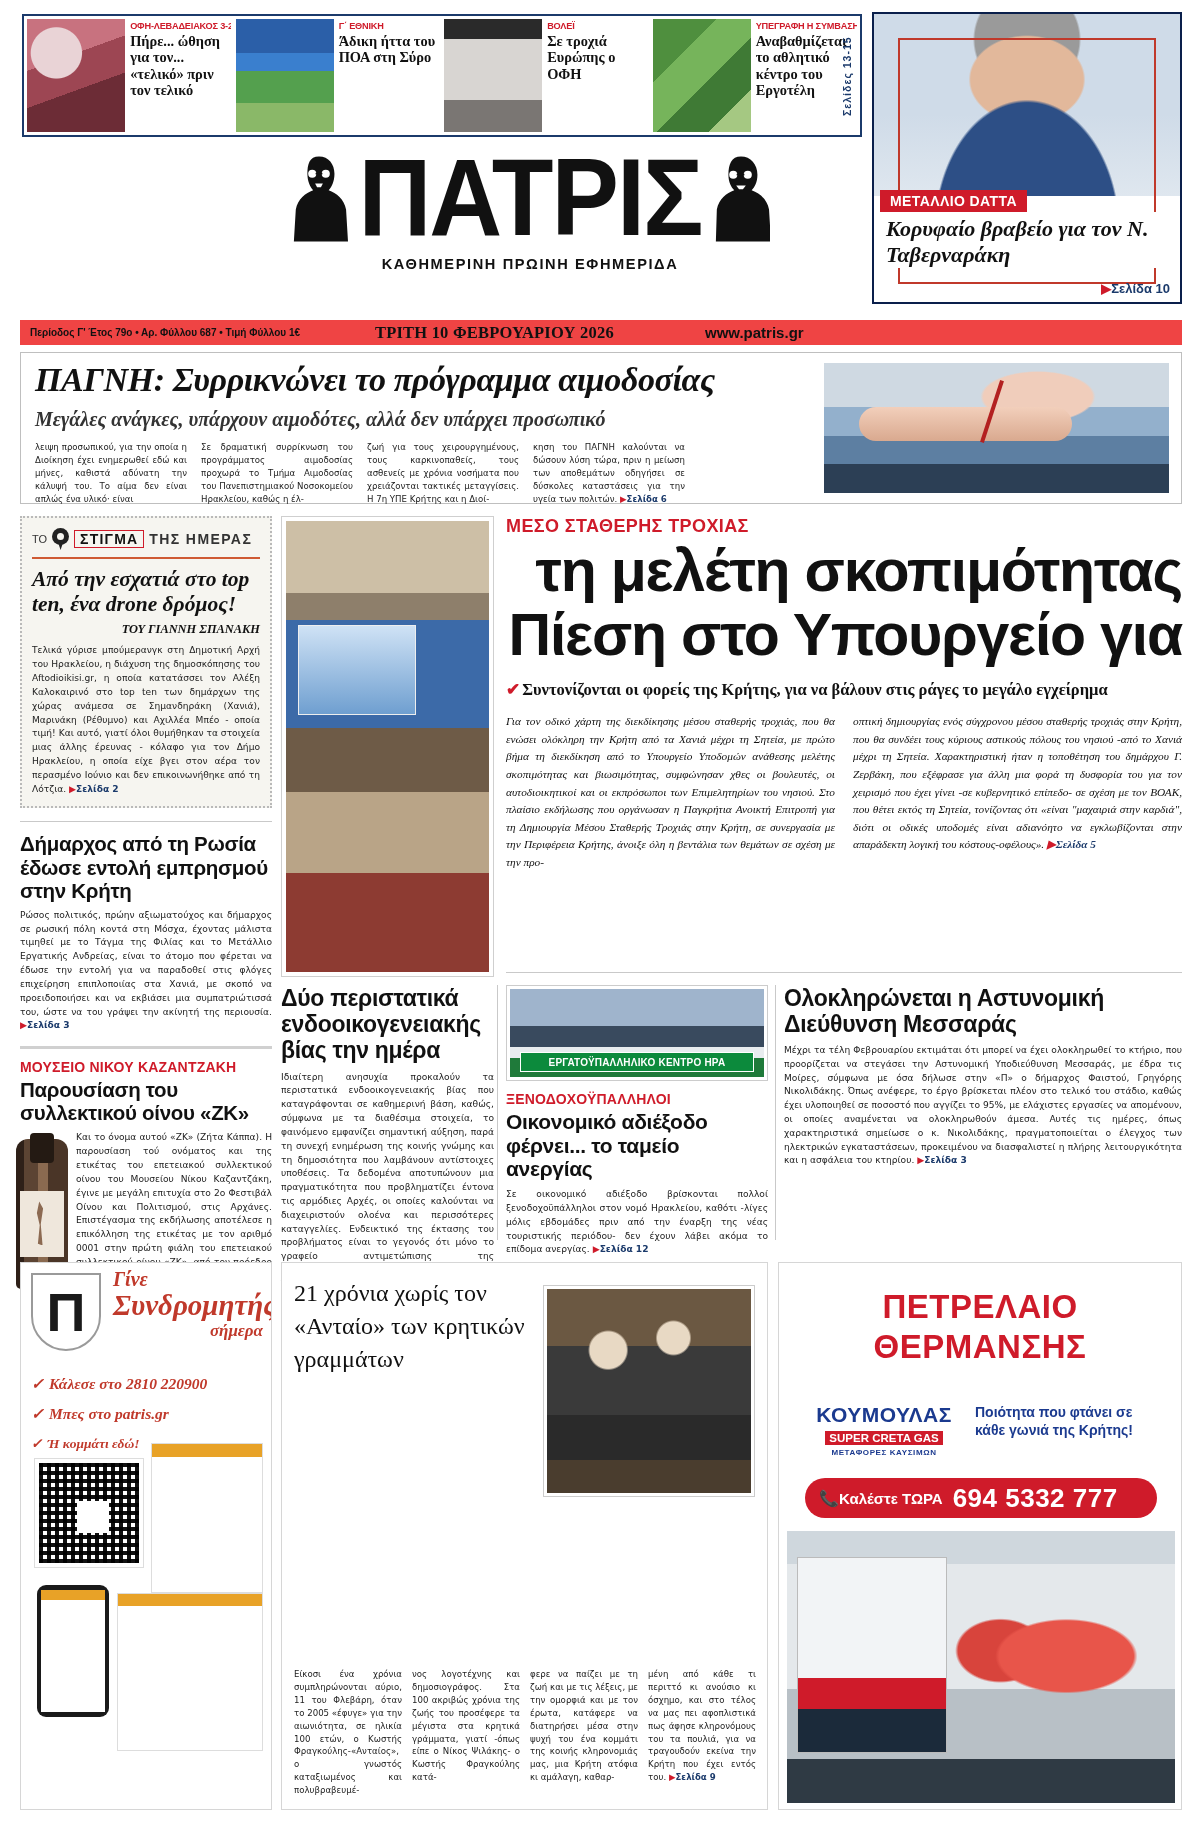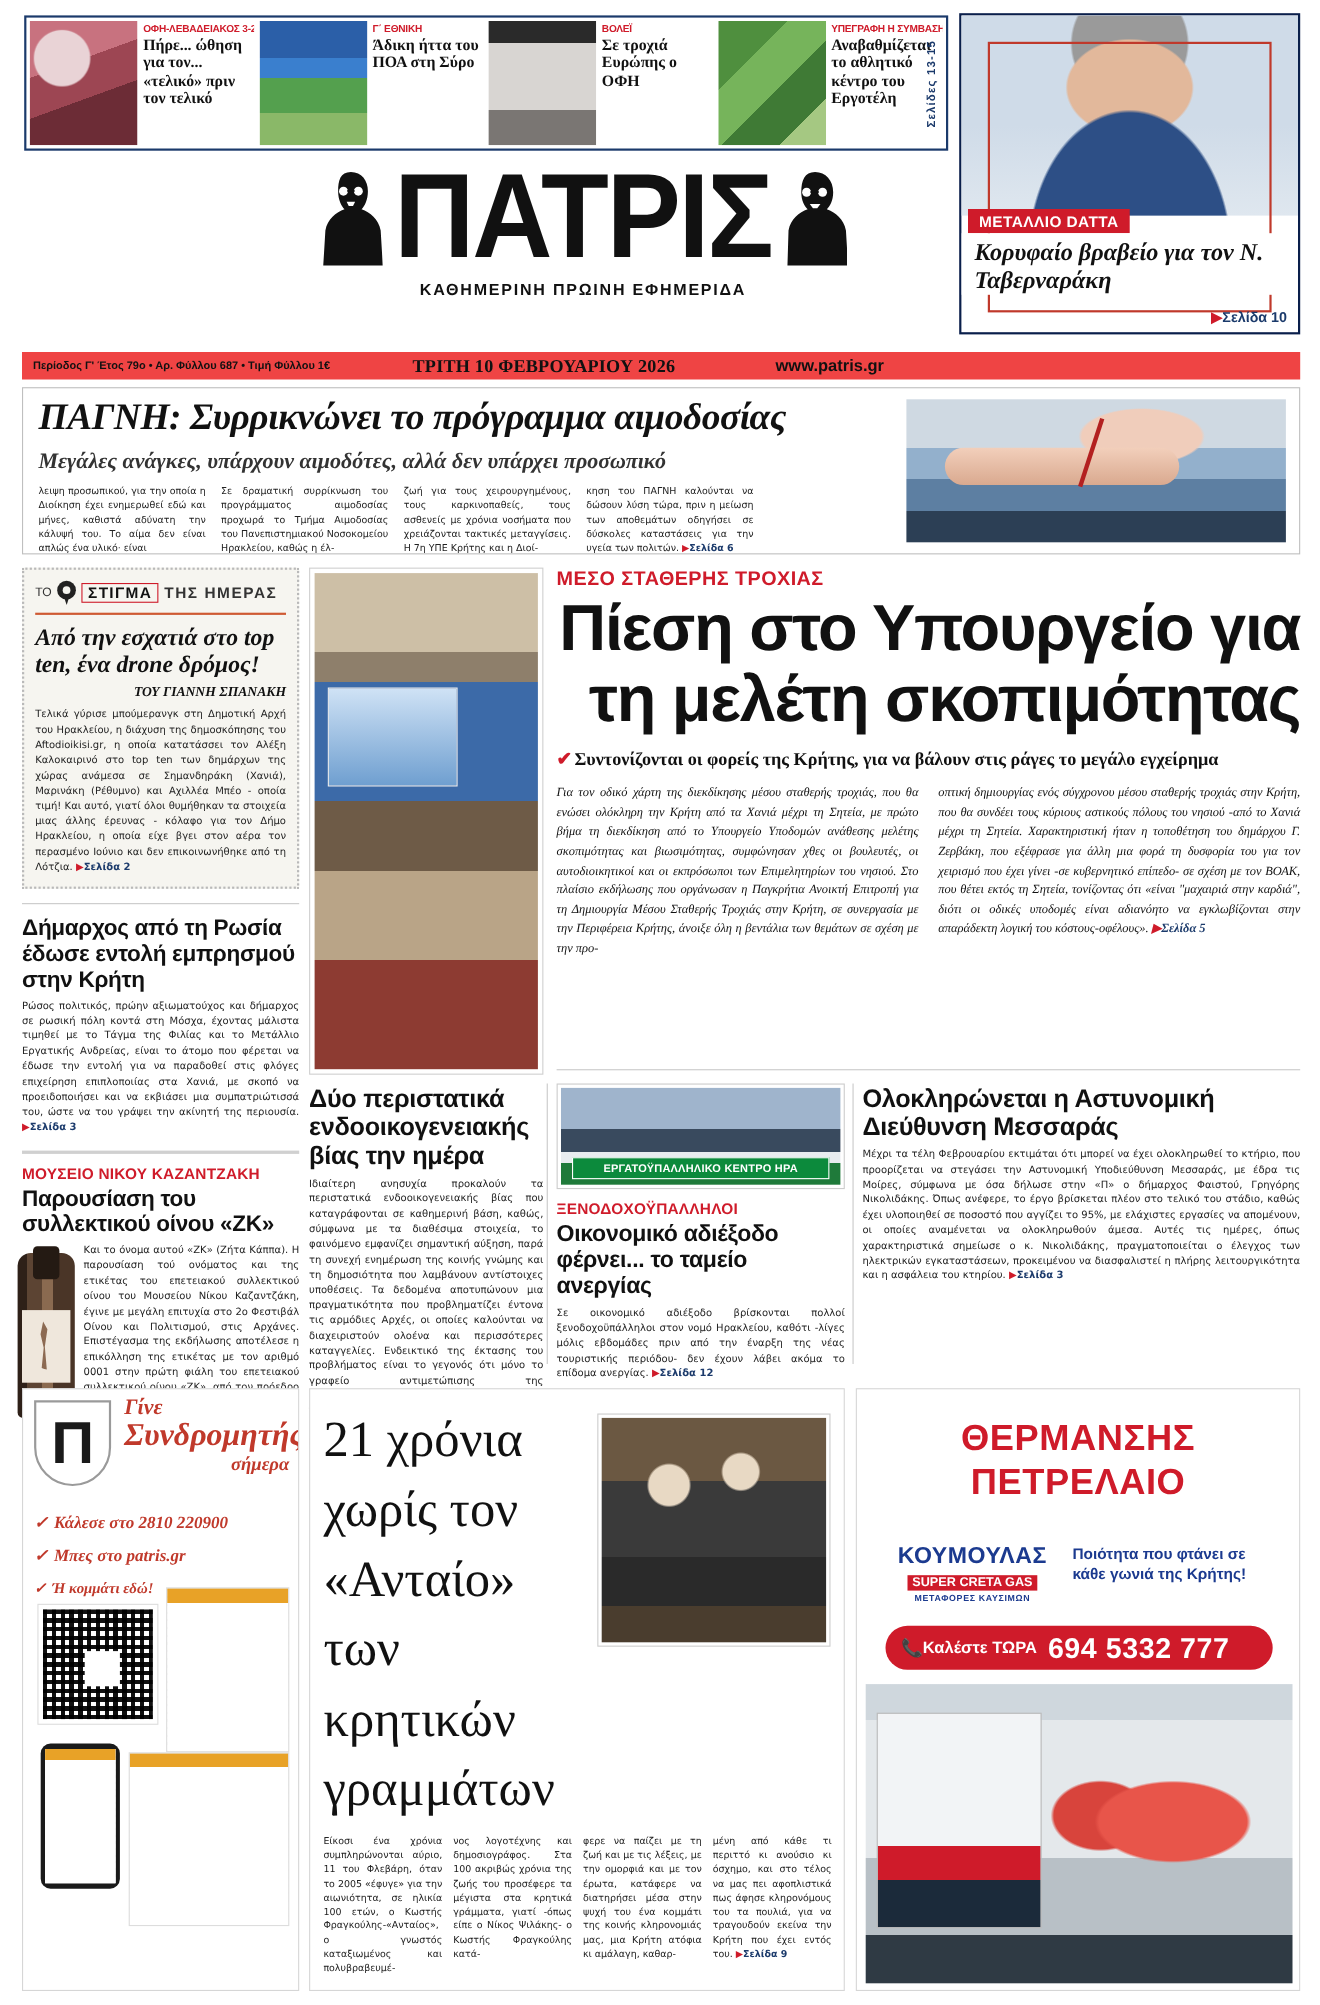--- a/index.html
+++ b/index.html
@@ -350,21 +350,21 @@
     background-image:
       linear-gradient(180deg,#e8a227 0 8%, #fff 8% 100%),
       repeating-linear-gradient(180deg,#e9e9e9 0 2px,#fff 2px 7px);
   }
 
   .adAnt {
     position:absolute; left:281px; top:1262px; width:487px; height:548px;
     border:1px solid #d6d6d6; background:#fff; padding:14px 12px;
   }
   .adAnt-hl {
-    font-family:"Liberation Serif",serif; font-size:46px; line-height:1.38;
+    font-family:"Liberation Serif",serif; font-size:24px; line-height:1.38;
     color:#111; width:250px;
   }
   .adAnt-img {
     position:absolute; right:12px; top:22px; width:212px; height:212px;
     border:1px solid #ccc; padding:3px; background:#fff;
   }
   .adAnt-img .inner{
     width:100%; height:100%;
     background:
       radial-gradient(circle at 30% 30%, #e8d9c4 0 9%, transparent 10%),
@@ -566,22 +566,22 @@
   </div>
 
   <div class="centerimg">
     <div class="inner">
         <div class="scr"></div>
       </div>
   </div>
 
   <div class="mainstory">
     <div class="ms-kicker">ΜΕΣΟ ΣΤΑΘΕΡΗΣ ΤΡΟΧΙΑΣ</div>
+    <div class="ms-head">τη μελέτη σκοπιμότητας</div>
     <div class="ms-head">Πίεση στο Υπουργείο για</div>
-    <div class="ms-head">τη μελέτη σκοπιμότητας</div>
     <div class="ms-sub">
       <span class="tick">✔</span><span>Συντονίζονται οι φορείς της Κρήτης, για να βάλουν στις ράγες το μεγάλο εγχείρημα</span>
     </div>
     <div class="ms-cols">
       <div class="ms-col">Για τον οδικό χάρτη της διεκδίκησης μέσου σταθερής τροχιάς, που θα ενώσει ολόκληρη την Κρήτη από τα Χανιά μέχρι τη Σητεία, με πρώτο βήμα τη διεκδίκηση από το Υπουργείο Υποδομών ανάθεσης μελέτης σκοπιμότητας και βιωσιμότητας, συμφώνησαν χθες οι βουλευτές, οι αυτοδιοικητικοί και οι εκπρόσωποι των Επιμελητηρίων του νησιού. Στο πλαίσιο εκδήλωσης που οργάνωσαν η Παγκρήτια Ανοικτή Επιτροπή για τη Δημιουργία Μέσου Σταθερής Τροχιάς στην Κρήτη, σε συνεργασία με την Περιφέρεια Κρήτης, άνοιξε όλη η βεντάλια των θεμάτων σε σχέση με την προ-</div>
       <div class="ms-col">
         <span>οπτική δημιουργίας ενός σύγχρονου μέσου σταθερής τροχιάς στην Κρήτη, που θα συνδέει τους κύριους αστικούς πόλους του νησιού -από το Χανιά μέχρι τη Σητεία. Χαρακτηριστική ήταν η τοποθέτηση του δημάρχου Γ. Ζερβάκη, που εξέφρασε για άλλη μια φορά τη δυσφορία του για τον χειρισμό που έχει γίνει -σε κυβερνητικό επίπεδο- σε σχέση με τον ΒΟΑΚ, που θέτει εκτός τη Σητεία, τονίζοντας ότι «είναι "μαχαιριά στην καρδιά", διότι οι οδικές υποδομές είναι αδιανόητο να εγκλωβίζονται στην απαράδεκτη λογική του κόστους-οφέλους».</span>
         <span class="pg"><span class="tri">▶</span><span>Σελίδα 5</span></span>
       </div>
     </div>
@@ -658,22 +658,22 @@
       <div class="adAnt-col">φερε να παίζει με τη ζωή και με τις λέξεις, με την ομορφιά και με τον έρωτα, κατάφερε να διατηρήσει μέσα στην ψυχή του ένα κομμάτι της κοινής κληρονομιάς μας, μια Κρήτη ατόφια κι αμάλαγη, καθαρ-</div>
       <div class="adAnt-col">
         <span>μένη από κάθε τι περιττό κι ανούσιο κι όσχημο, και στο τέλος να μας πει αφοπλιστικά πως άφησε κληρονόμους του τα πουλιά, για να τραγουδούν εκείνα την Κρήτη που έχει εντός του.</span>
         <span class="pg"><span class="tri">▶</span><span>Σελίδα 9</span></span>
       </div>
     </div>
   </div>
 
   <div class="adOil">
     <div class="adOil-h1">
+      <div>ΠΕΤΡΕΛΑΙΟ</div>
       <div>ΘΕΡΜΑΝΣΗΣ</div>
-      <div>ΠΕΤΡΕΛΑΙΟ</div>
     </div>
     <div class="adOil-brand">
       <div class="b1">ΚΟΥΜΟΥΛΑΣ</div>
       <div class="b2">SUPER CRETA GAS</div>
       <span class="b3">ΜΕΤΑΦΟΡΕΣ ΚΑΥΣΙΜΩΝ</span>
     </div>
     <div class="adOil-tag">Ποιότητα που φτάνει σε κάθε γωνιά της Κρήτης!</div>
     <div class="adOil-phone">
       <span style="font-size:16px;">📞</span>
       <span class="lbl">Καλέστε ΤΩΡΑ</span>

